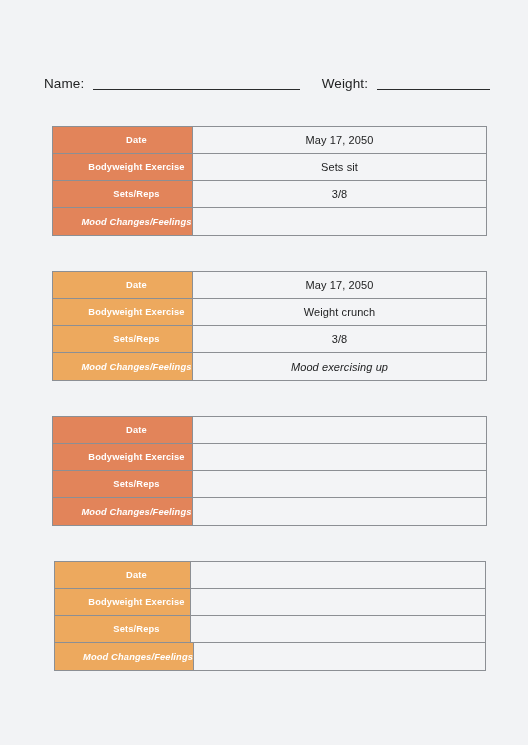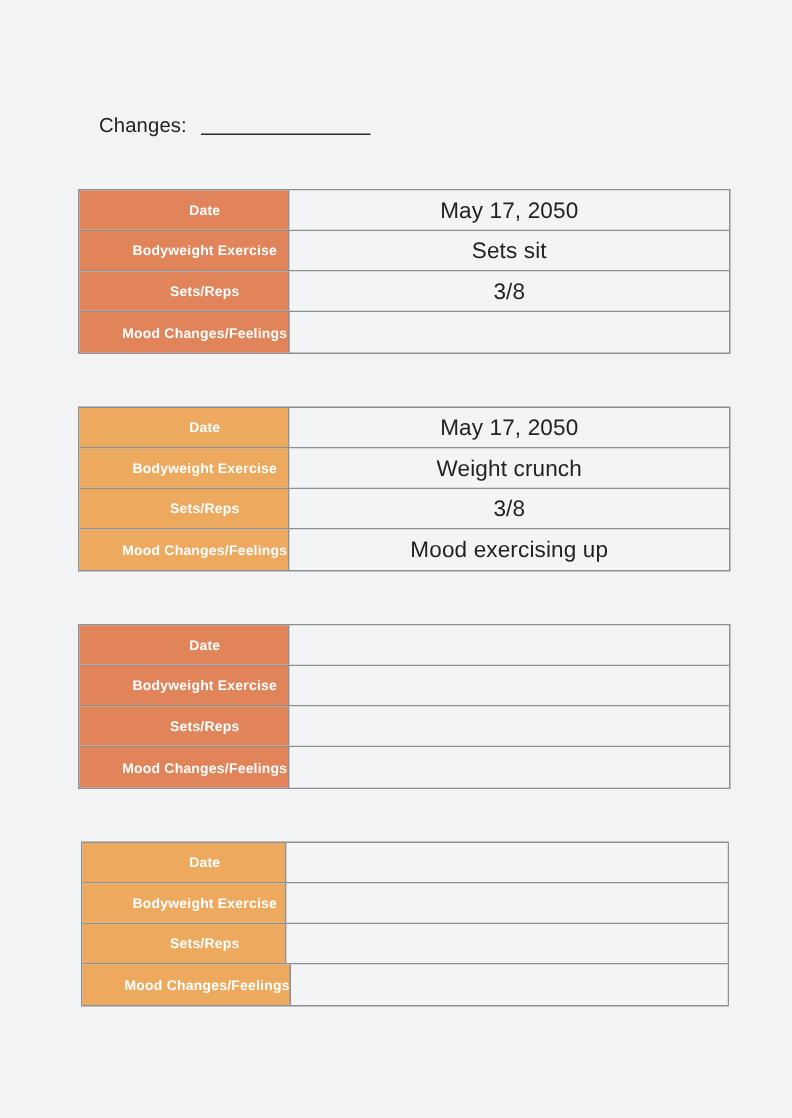--- a/index.html
+++ b/index.html
@@ -61,21 +61,21 @@
     box-sizing: border-box;
     border: 1.6px solid #8c8f94;
     background: #f3f4f6;
   }
   .trow {
     display: flex;
     box-sizing: border-box;
     border-bottom: 1.4px solid #8c8f94;
     height: 27px;
   }
-  .trow:last-child { border-bottom: none; }
+  .trow:last-child { border-bottom: none; font-style: italic; }
 
   .th {
     box-sizing: border-box;
     display: flex;
     align-items: center;
     justify-content: center;
     border-right: 1.4px solid #8c8f94;
     color: #ffffff;
     font-weight: bold;
     font-size: 9.3px;
@@ -84,21 +84,21 @@
     flex: 0 0 auto;
     padding-left: 28px;
   }
   .td {
     box-sizing: border-box;
     flex: 1 1 auto;
     display: flex;
     align-items: center;
     justify-content: center;
     background: #f3f4f6;
-    font-size: 15px;
+    font-size: 11px;
     color: #212223;
     letter-spacing: .1px;
     white-space: nowrap;
     overflow: hidden;
   }
 
   
   #card-1 { left: 52px;  top: 126px; width: 435px; height: 110px; }
   #card-2 { left: 52px;  top: 271px; width: 435px; height: 110px; }
   #card-3 { left: 52px;  top: 416px; width: 435px; height: 110px; }
@@ -106,23 +106,27 @@
 
   #card-1 .th, #card-2 .th, #card-3 .th { flex-basis: 140px; }
   #card-4 .th { flex-basis: 136px; }
 </style>
 </head>
 <body style="background: rgb(242, 243, 245);">
 
 <div class="page">
 
   <div class="id-row">
+    <div class="id-field">
+      <span class="id-label">Name:</span>
+      <span class="id-rule rule-name"></span>
+    </div>
     <div class="id-gap"></div>
     <div class="id-field">
-      <span class="id-label">Changes:</span>
+      <span class="id-label">Weight:</span>
       <span class="id-rule rule-weight"></span>
     </div>
   </div>
 
   <div class="card" id="card-1">
     <div class="trow">
       <div class="th" style="background: rgb(226, 132, 90);">Date</div>
       <div class="td">May 17, 2050</div>
     </div>
     <div class="trow">

